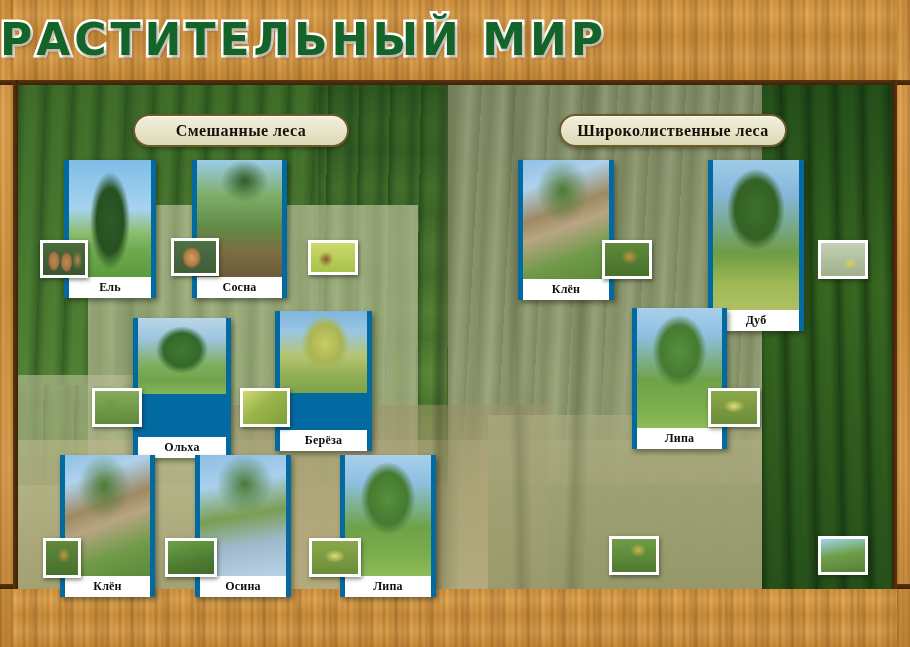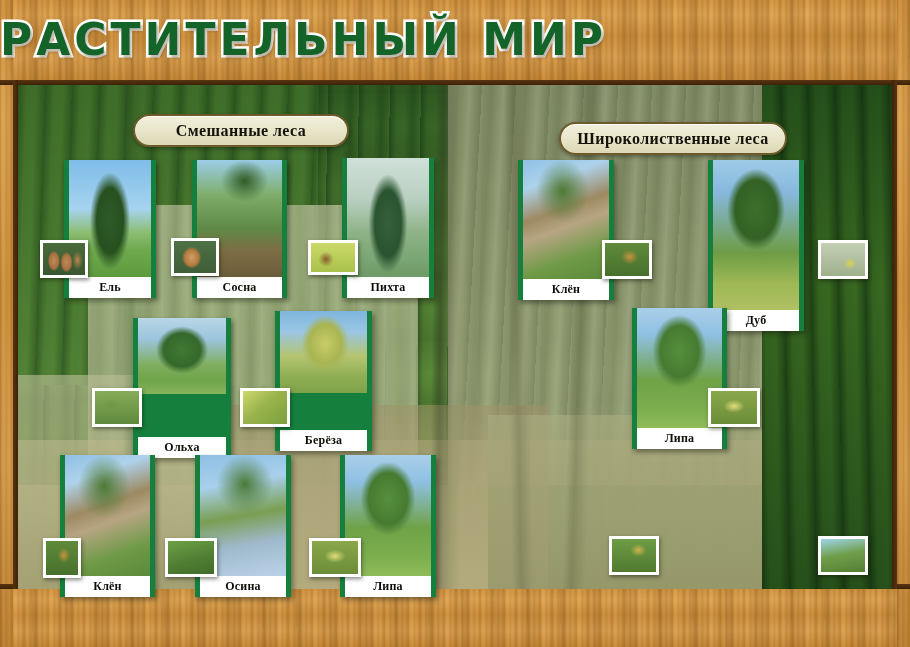--- a/index.html
+++ b/index.html
@@ -205,26 +205,26 @@
     box-shadow: 0 2px 4px rgba(0,0,0,0.35), inset 0 1px 0 rgba(255,255,255,0.75);
     font-family: "Liberation Serif", serif;
     font-weight: 700;
     font-size: 16px;
     color: #15120b;
     letter-spacing: .4px;
     white-space: nowrap;
     padding: 0 18px;
   }
   #plaque-mixed  { left: 133px; top: 114px; width: 216px; }
-  #plaque-broad  { left: 559px; top: 122px; width: 228px; }
+  #plaque-broad  { left: 559px; top: 114px; width: 228px; }
 
   
   .card {
     position: absolute;
-    background: #15803d;
+    background: #0369a1;
     box-shadow: 2px 3px 5px rgba(20,25,10,0.45);
     padding: 0 5px 0 5px;
     display: flex;
     flex-direction: column;
   }
   .card-photo {
     width: 100%;
     flex: 1 1 auto;
     background-size: cover;
     background-position: center;
@@ -411,24 +411,20 @@
   </div>
 
   <div class="card" style="left:192px; top:160px; width:95px; height:138px;">
     <div class="card-photo ph-pine"></div>
     <div class="card-label">Сосна</div>
   </div>
   <div class="inset" style="left:171px; top:238px; width:48px; height:38px;">
     <div class="inset-photo ph-cone-pine"></div>
   </div>
 
-  <div class="card" style="left:342px; top:158px; width:92px; height:140px;">
-    <div class="card-photo ph-fir"></div>
-    <div class="card-label">Пихта</div>
-  </div>
   <div class="inset" style="left:308px; top:240px; width:50px; height:35px;">
     <div class="inset-photo ph-fir-cone"></div>
   </div>
 
   <div class="card" style="left:133px; top:318px; width:98px; height:140px;gap:43px;">
     <div class="card-photo ph-alder"></div>
     <div class="card-label">Ольха</div>
   </div>
   <div class="inset" style="left:92px; top:388px; width:50px; height:39px;">
     <div class="inset-photo ph-leaf-alder"></div>

